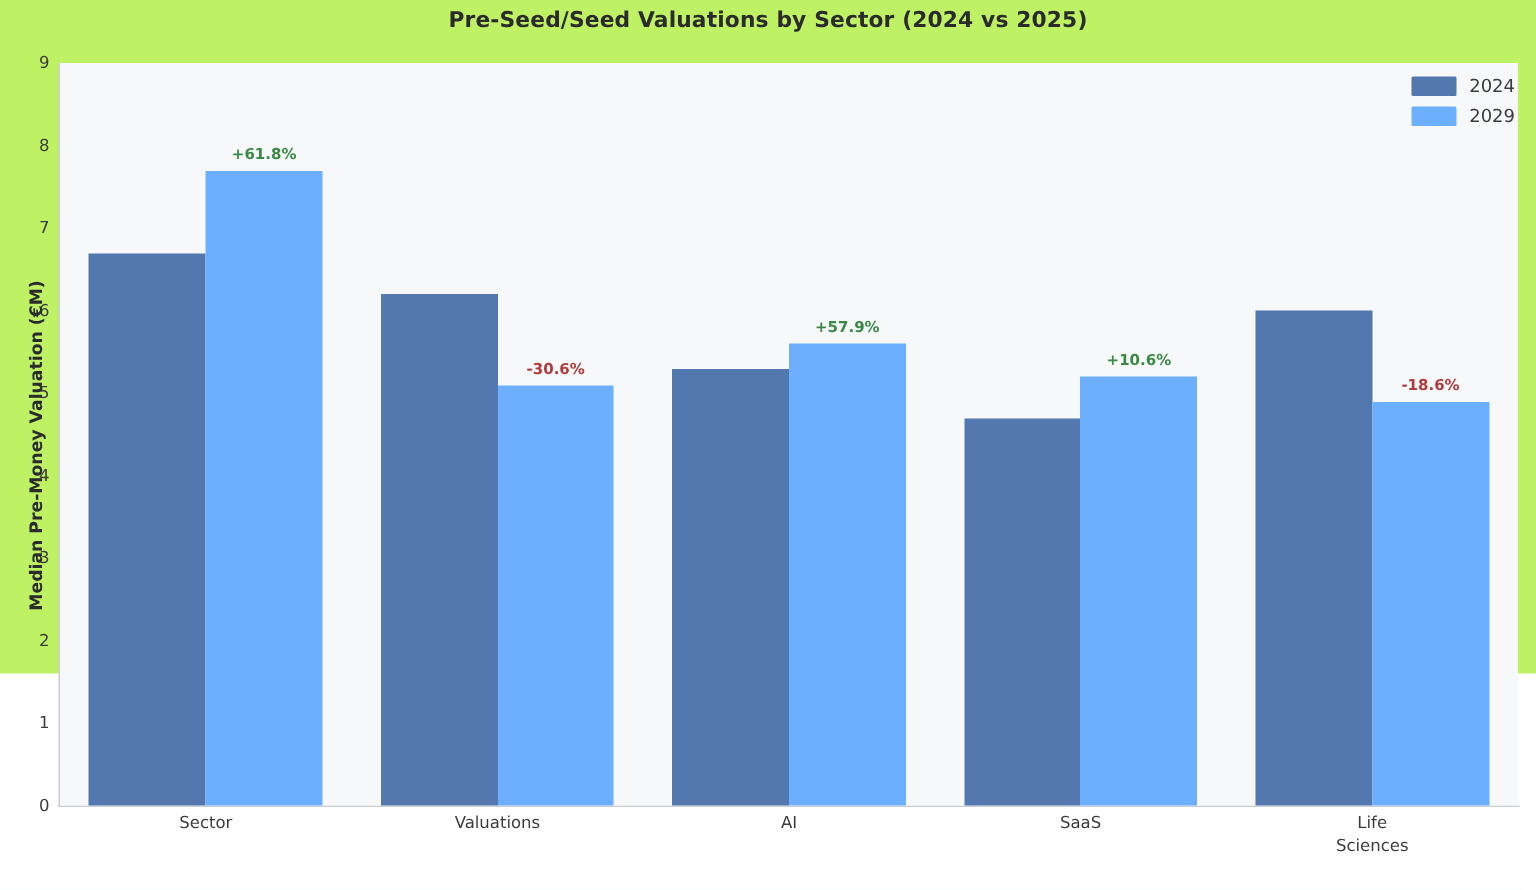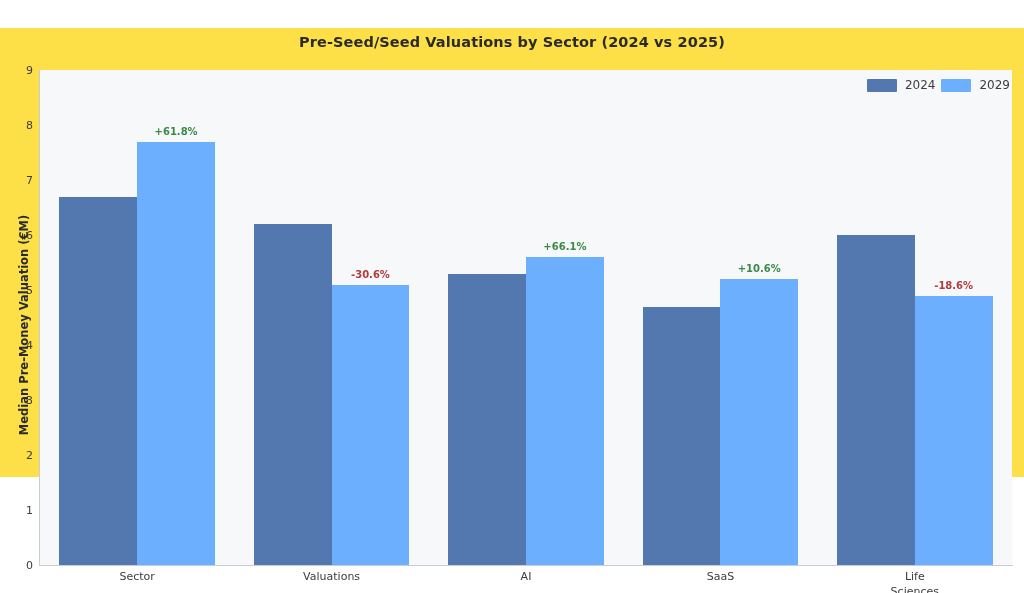--- a/index.html
+++ b/index.html
@@ -12,22 +12,21 @@
     height: 593px;
     font-family: "DejaVu Sans", sans-serif;
     position: relative;
     overflow: hidden;
   }
   #figure {
     position: absolute;
     left: 0; top: 0;
     width: 1024px;
     height: 449px;
-    background: #fde047;
-    margin-top: 28px;
+    background: #bef264;
   }
   
   #chart-title {
     position: absolute;
     left: 0;
     top: 6px;
     width: 1024px;
     text-align: center;
     font-size: 14.5px;
     font-weight: bold;
@@ -122,21 +121,21 @@
     transform: translateX(-50%);
     line-height: 15px;
     white-space: pre-line;
   }
   
   #legend {
     position: absolute;
     right: 14px;
     top: 50px;
     display: flex;
-    flex-direction: row;
+    flex-direction: column;
     gap: 6px;
     align-items: flex-start;
   }
   .legend-row {
     display: flex;
     align-items: center;
     gap: 8px;
   }
   .legend-swatch {
     width: 30px;
@@ -177,21 +176,21 @@
 
   <div id="bars-layer">
       <div class="bar bar-2024" style="left: 59.44px; width: 77.76px; height: 368.5px; top: 168.5px; bottom: auto; background: rgb(82, 120, 175);"></div>
       <div class="bar bar-2025" style="left: 137.2px; width: 77.76px; height: 423.5px; top: 113.5px; bottom: auto; background: rgb(108, 175, 255);"></div>
       <div class="bar-label pos" style="left: 176.08px; top: 97.5px;">+61.8%</div>
       <div class="bar bar-2024" style="left: 253.84px; width: 77.76px; height: 341px; top: 196px; bottom: auto; background: rgb(82, 120, 175);"></div>
       <div class="bar bar-2025" style="left: 331.6px; width: 77.76px; height: 280.5px; top: 256.5px; bottom: auto; background: rgb(108, 175, 255);"></div>
       <div class="bar-label neg" style="left: 370.48px; top: 240.5px;">-30.6%</div>
       <div class="bar bar-2024" style="left: 448.24px; width: 77.76px; height: 291.5px; top: 245.5px; bottom: auto; background: rgb(82, 120, 175);"></div>
       <div class="bar bar-2025" style="left: 526px; width: 77.76px; height: 308px; top: 229px; bottom: auto; background: rgb(108, 175, 255);"></div>
-      <div class="bar-label pos" style="left: 564.88px; top: 213px;">+66.1%</div>
+      <div class="bar-label pos" style="left: 564.88px; top: 213px;">+57.9%</div>
       <div class="bar bar-2024" style="left: 642.64px; width: 77.76px; height: 258.5px; top: 278.5px; bottom: auto; background: rgb(82, 120, 175);"></div>
       <div class="bar bar-2025" style="left: 720.4px; width: 77.76px; height: 286px; top: 251px; bottom: auto; background: rgb(108, 175, 255);"></div>
       <div class="bar-label pos" style="left: 759.28px; top: 235px;">+10.6%</div>
       <div class="bar bar-2024" style="left: 837.04px; width: 77.76px; height: 330px; top: 207px; bottom: auto; background: rgb(82, 120, 175);"></div>
       <div class="bar bar-2025" style="left: 914.8px; width: 77.76px; height: 269.5px; top: 267.5px; bottom: auto; background: rgb(108, 175, 255);"></div>
       <div class="bar-label neg" style="left: 953.68px; top: 251.5px;">-18.6%</div>
     </div>
   <div id="xticks-layer">
       <div class="xtick" style="left: 137.2px;">Sector</div>
       <div class="xtick" style="left: 331.6px;">Valuations</div>

